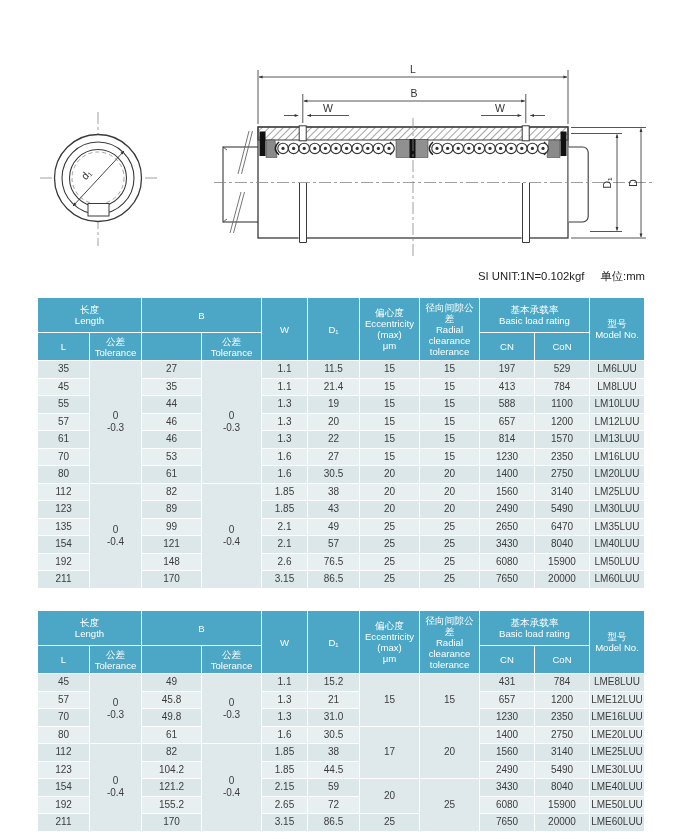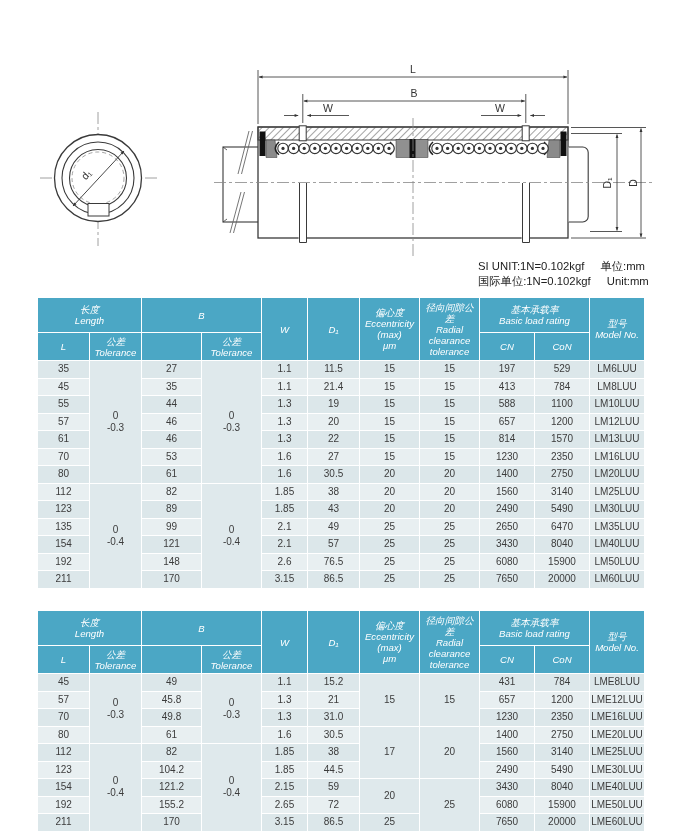--- a/index.html
+++ b/index.html
@@ -1,26 +1,26 @@
 <!DOCTYPE html>
 <html style="--header-teal: #4ba7c5; --row-odd: #dce7ea; --row-even: #e8eff1; --row-merged: #dfe9ec;"><head>
 <meta charset="utf-8">
 <style>
   html,body{margin:0;padding:0;background:#fff;}
   body{width:680px;height:839px;position:relative;overflow:hidden;
        font-family:"Liberation Sans",sans-serif;}
   #drawing{position:absolute;left:0;top:0;width:680px;height:270px;}
-  .units{position:absolute;left:478px;top:259px;font-size:11.3px;color:#222;line-height:15px;}
+  .units{position:absolute;left:478px;top:269px;font-size:11.3px;color:#222;line-height:15px;}
   .units .uline{display:flex;gap:16px;white-space:nowrap;}
   .spec{border-collapse:collapse;table-layout:fixed;width:607px;position:absolute;left:37px;}
   #table1{top:297px;}
   #table2{top:610px;}
   .spec th{background:var(--header-teal,#4ba7c5);color:#fff;font-weight:normal;
            font-size:9.6px;line-height:11px;border:1.5px solid #fff;padding:1px;
-           text-align:center;vertical-align:middle;font-style:italic;}
+           text-align:center;vertical-align:middle;}
   .spec thead tr:first-child th{height:32px;}
   .spec thead tr:last-child th{height:25px;}
   .spec td{font-size:10px;color:#3c3c3c;text-align:center;vertical-align:middle;
            border:1.5px solid #fff;height:16.5px;padding:0;line-height:12px;}
   .spec tbody tr:nth-child(odd) td{background:var(--row-odd,#dce7ea);}
   .spec tbody tr:nth-child(even) td{background:var(--row-even,#e8eff1);}
   .spec td.merged{background:var(--row-merged,#dfe9ec) !important;}
   .grp{font-size:10px;}
   svg text{font-family:"Liberation Sans",sans-serif;fill:#333;}
 </style>
@@ -175,24 +175,20 @@
     <text text-anchor="middle" transform="translate(611,183) rotate(-90)">D₁</text>
     <text text-anchor="middle" transform="translate(637,183) rotate(-90)">D</text>
   </g>
 </svg>
 
 <div class="units">
   <div class="uline">
     <span>SI UNIT:1N=0.102kgf</span>
     <span>单位:mm</span>
   </div>
-  <div class="uline">
-    <span>国际单位:1N=0.102kgf</span>
-    <span>Unit:mm</span>
-  </div>
 </div>
 
 <table class="spec" id="table1">
   <colgroup>
     <col style="width:52px">
       <col style="width:52px">
       <col style="width:60px">
       <col style="width:60px">
     <col style="width:46px">
       <col style="width:52px">

